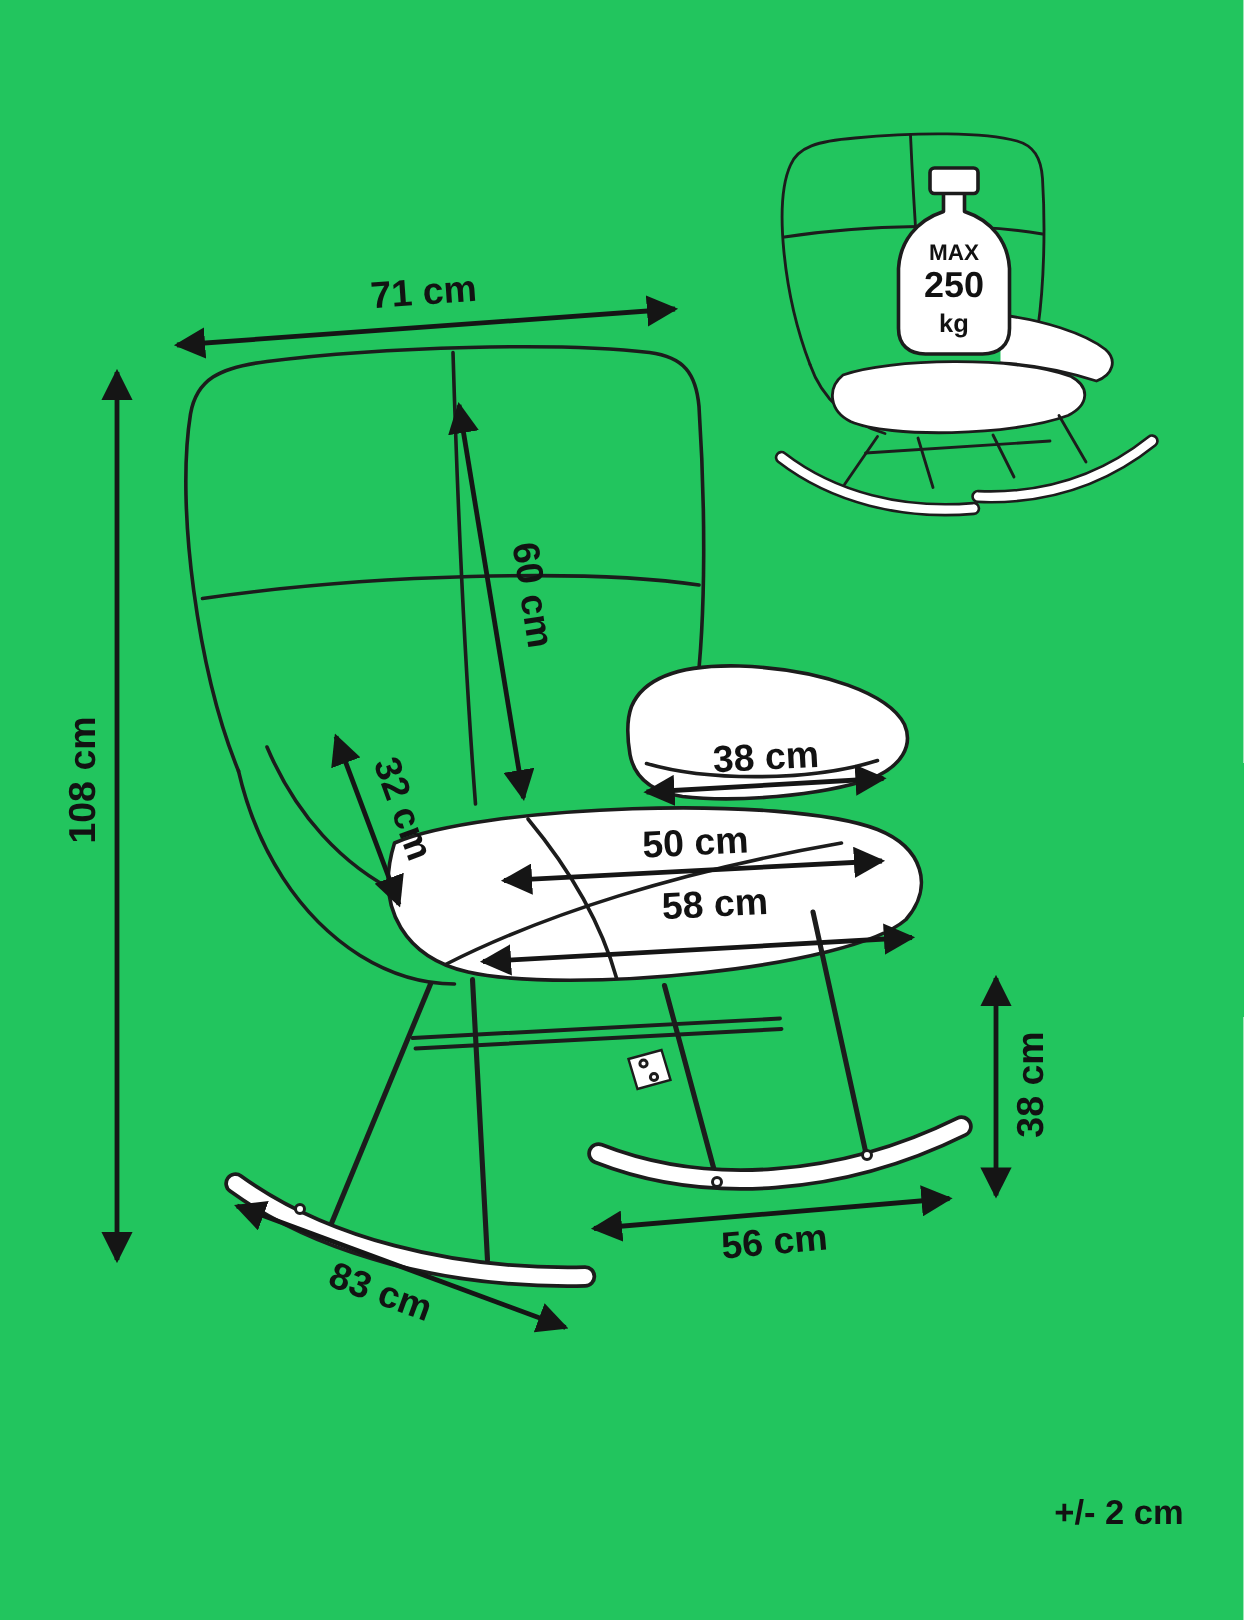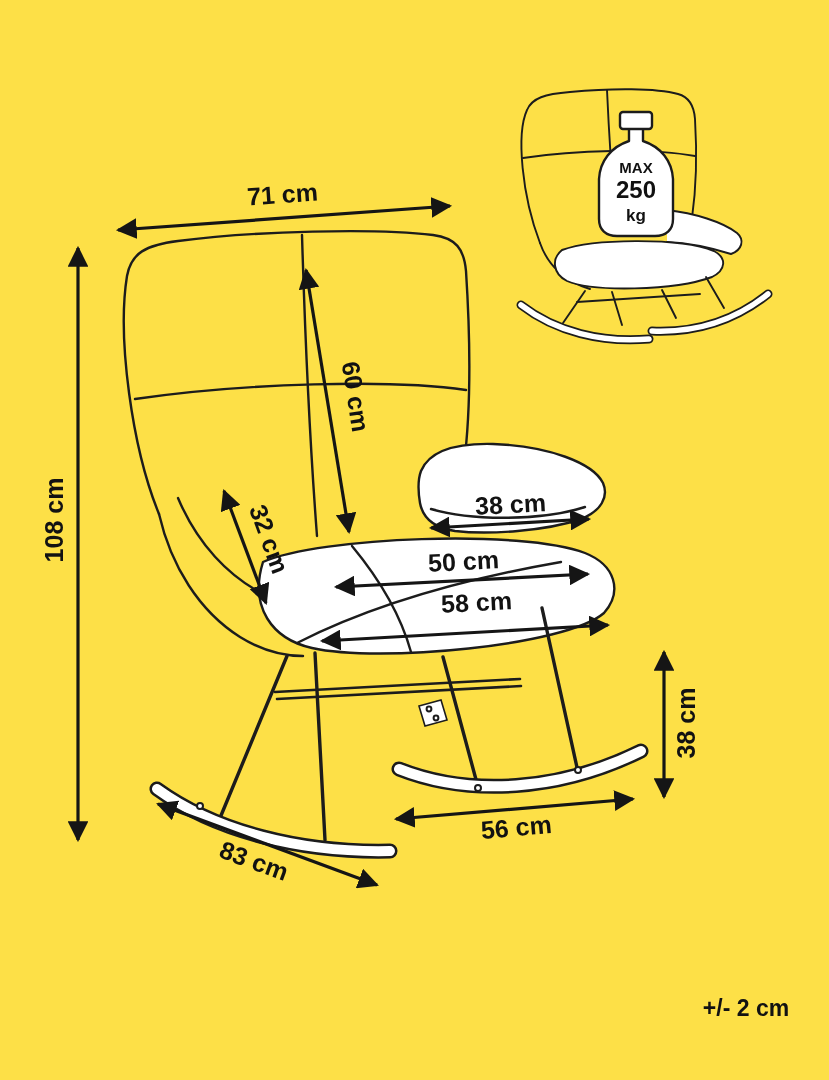--- a/index.html
+++ b/index.html
@@ -1,16 +1,16 @@
 <!DOCTYPE html>
 <html><head>
 <meta charset="utf-8">
 <style>
   html,body{margin:0;padding:0;background:#ffffff;}
-  .canvas{width:829px;height:1080px;position:relative;background:#fde047;overflow:hidden;}
+  .canvas{width:829px;height:1080px;position:relative;background:#22c55e;overflow:hidden;}
   svg{display:block;}
   .chair-stroke{stroke:#1c1c1c;stroke-width:2.4;fill:none;stroke-linecap:round;stroke-linejoin:round;}
   .chair-fill{stroke:#1c1c1c;stroke-width:2.4;fill:#ffffff;stroke-linecap:round;stroke-linejoin:round;}
   .leg{stroke:#1c1c1c;stroke-width:3.4;fill:none;stroke-linecap:round;}
   .bar{stroke:#1c1c1c;stroke-width:2.6;fill:none;stroke-linecap:round;}
   .band-outer{stroke:#1c1c1c;stroke-width:15;fill:none;stroke-linecap:round;}
   .band-inner{stroke:#ffffff;stroke-width:10;fill:none;stroke-linecap:round;}
   .mini{stroke:#1c1c1c;stroke-width:1.9;fill:none;stroke-linecap:round;stroke-linejoin:round;}
   .mini-fill{stroke:#1c1c1c;stroke-width:1.9;fill:#ffffff;stroke-linecap:round;stroke-linejoin:round;}
   .mini-band-outer{stroke:#1c1c1c;stroke-width:9;fill:none;stroke-linecap:round;}

